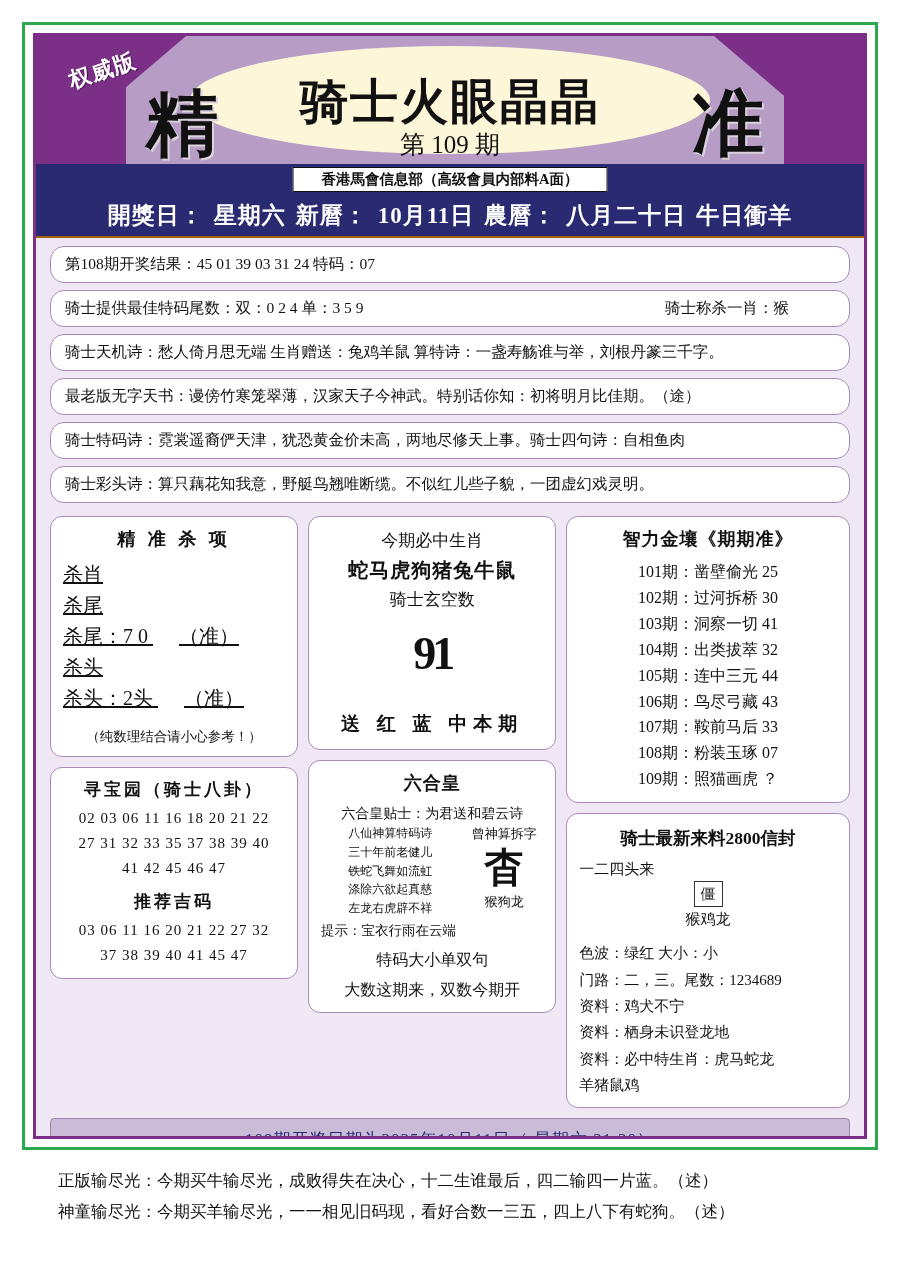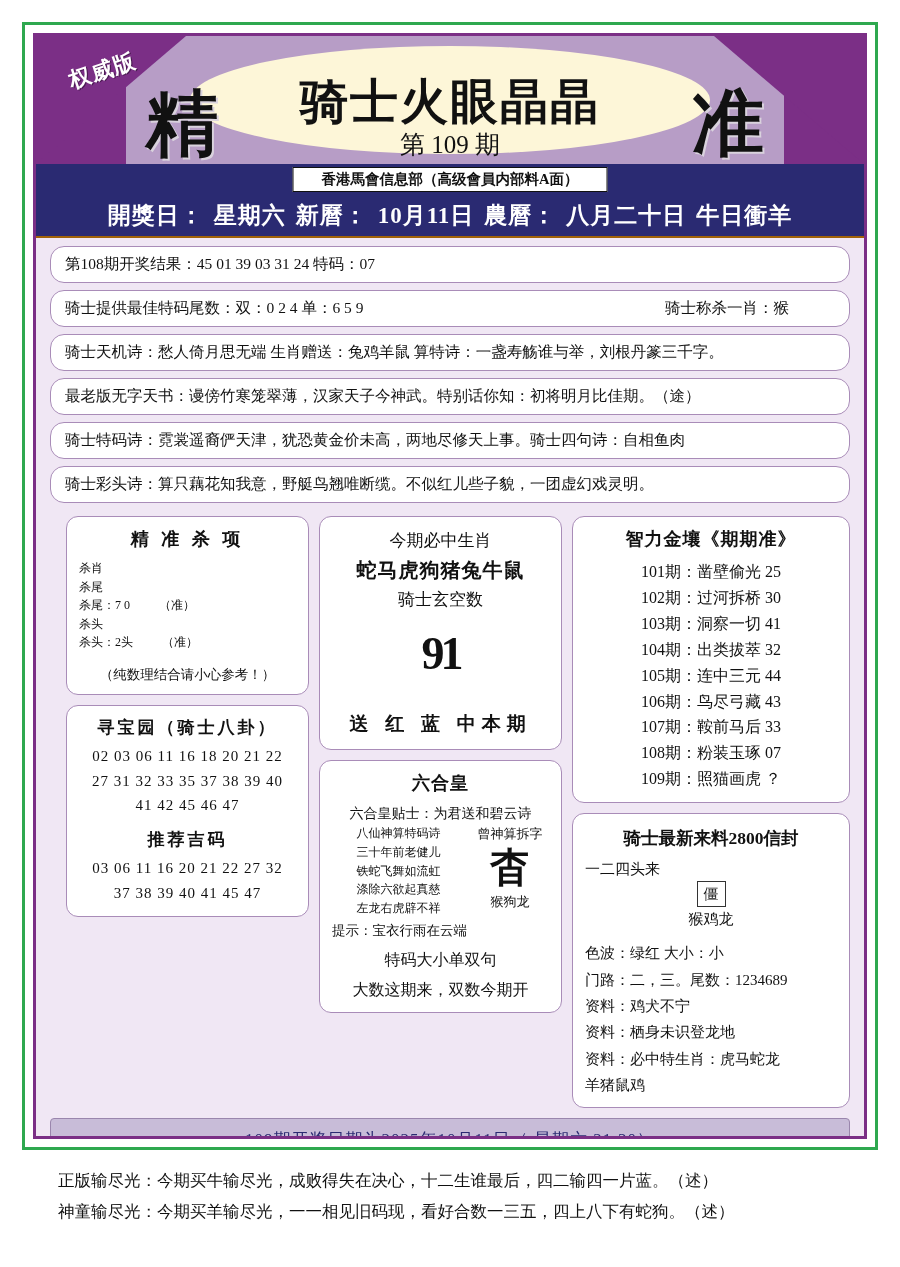--- a/index.html
+++ b/index.html
@@ -175,42 +175,41 @@
     justify-content: space-between;
     padding-right: 60px;
   }
   .row .seg { display: inline; }
   
   .cards {
     display: flex;
     gap: 10px;
     padding: 4px 14px 0 14px;
     align-items: flex-start;
-    margin-left: 16px;
   }
   .col { display: flex; flex-direction: column; gap: 10px; }
   .col-a { width: 250px; }
   .col-b { width: 250px; }
   .col-c { width: 286px; border-radius: 30px; }
   .card {
     background: #fff;
     border: 1px solid #a98cb8;
     border-radius: 12px;
     padding: 10px 12px;
     box-sizing: border-box;
   }
   .card h3 {
     margin: 0 0 8px 0;
     text-align: center;
     font-size: 18px;
     font-weight: bold;
     letter-spacing: 4px;
   }
   .card h3.tight { letter-spacing: 1px; }
-  .kill-list { font-size: 12px; line-height: 1.55; }
+  .kill-list { font-size: 20px; line-height: 1.55; text-decoration: underline; }
   .kill-list .ok { margin-left: 26px; }
   .note {
     text-align: center;
     font-size: 13.5px;
     margin-top: 14px;
   }
   
   .zodiac { text-align: center; font-size: 17px; line-height: 1.6; }
   .zodiac .big { font-size: 20px; font-weight: bold; letter-spacing: 1px; }
   .zodiac .num {
@@ -331,21 +330,21 @@
         <span>新曆：</span>
         <span class="dval">10月11日</span>
         <span>農曆：</span>
         <span class="dval">八月二十日</span>
         <span class="dval">牛日衝羊</span>
       </div>
 
       <div class="rows">
         <div class="row">第108期开奖结果：45 01 39 03 31 24 特码：07</div>
         <div class="row two-col">
-          <span class="seg">骑士提供最佳特码尾数：双：0 2 4 单：6 5 9</span>
+          <span class="seg">骑士提供最佳特码尾数：双：0 2 4 单：3 5 9</span>
           <span class="seg">骑士称杀一肖：猴</span>
         </div>
         <div class="row">骑士天机诗：愁人倚月思无端 生肖赠送：兔鸡羊鼠 算特诗：一盏寿觞谁与举，刘根丹篆三千字。</div>
         <div class="row">最老版无字天书：谩傍竹寒笼翠薄，汉家天子今神武。特别话你知：初将明月比佳期。（途）</div>
         <div class="row">骑士特码诗：霓裳遥裔俨天津，犹恐黄金价未高，两地尽修天上事。骑士四句诗：自相鱼肉</div>
         <div class="row">骑士彩头诗：算只藕花知我意，野艇鸟翘唯断缆。不似红儿些子貌，一团虚幻戏灵明。</div>
       </div>
 
       <div class="cards">
 

